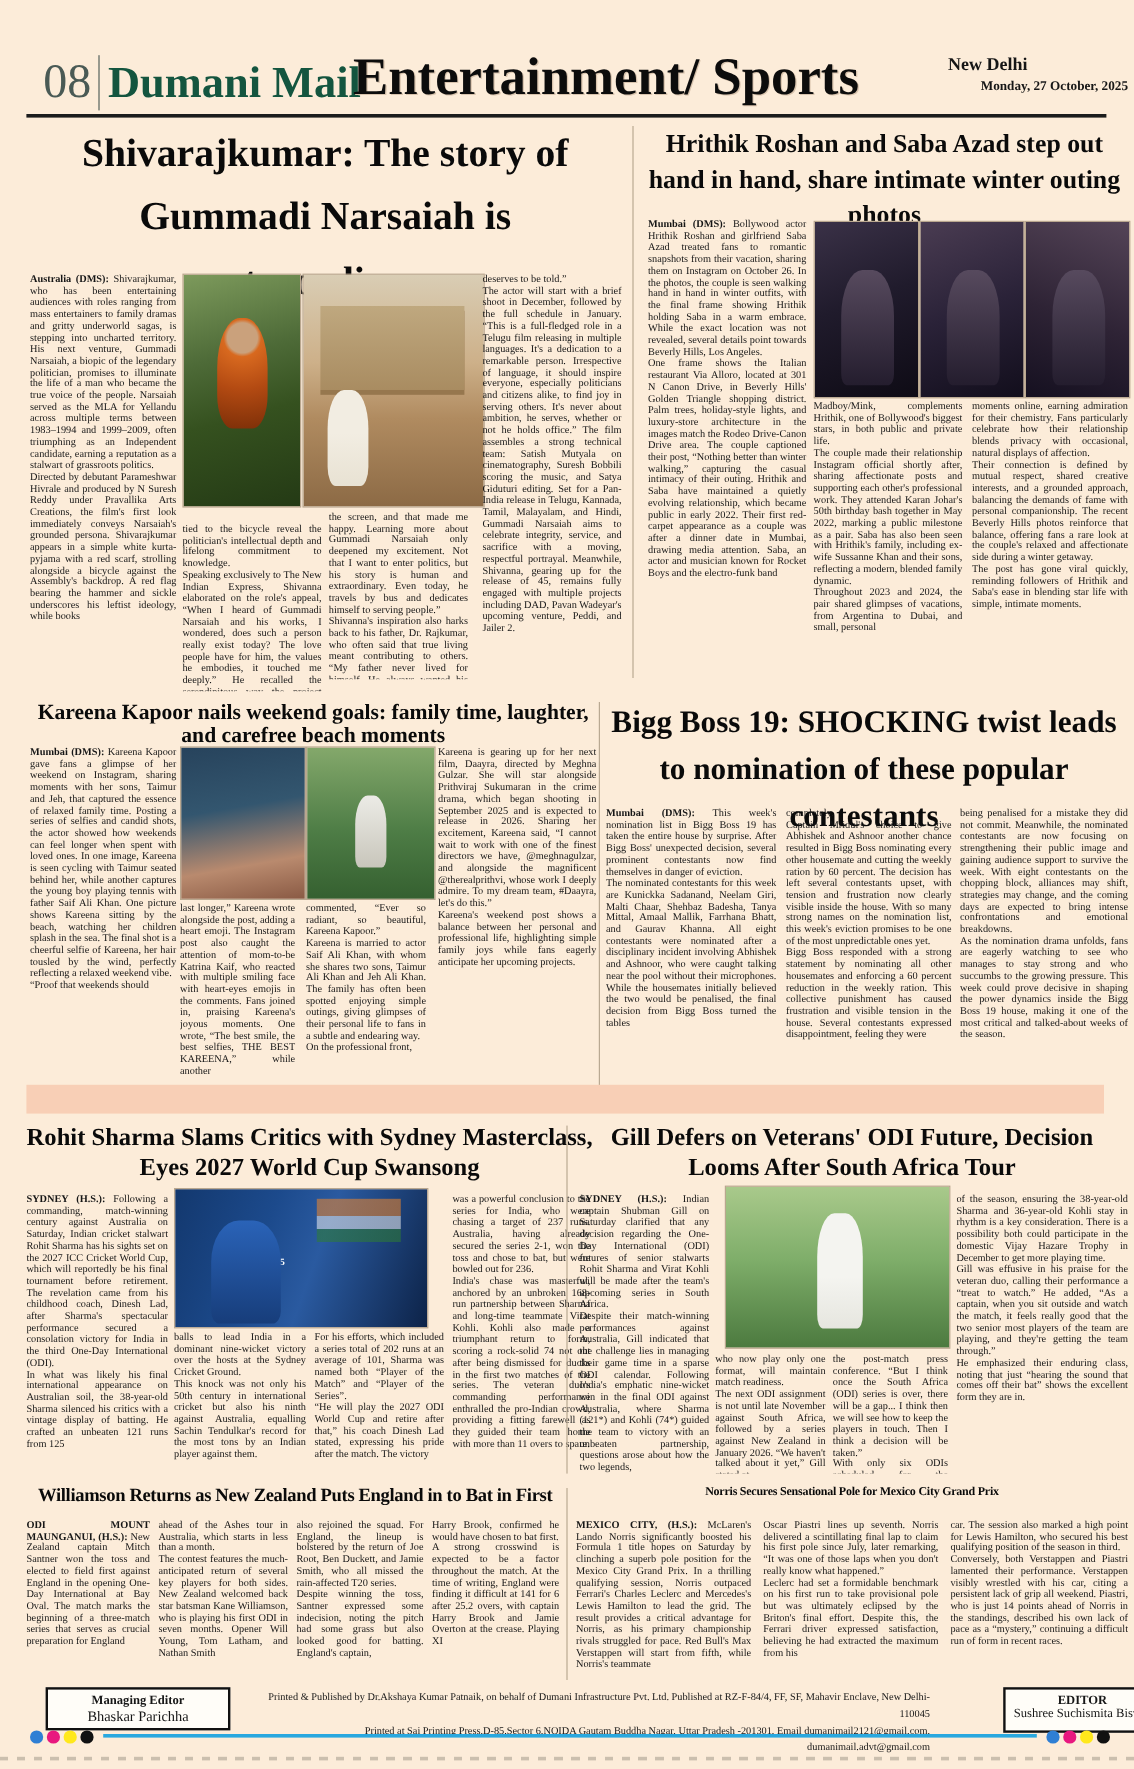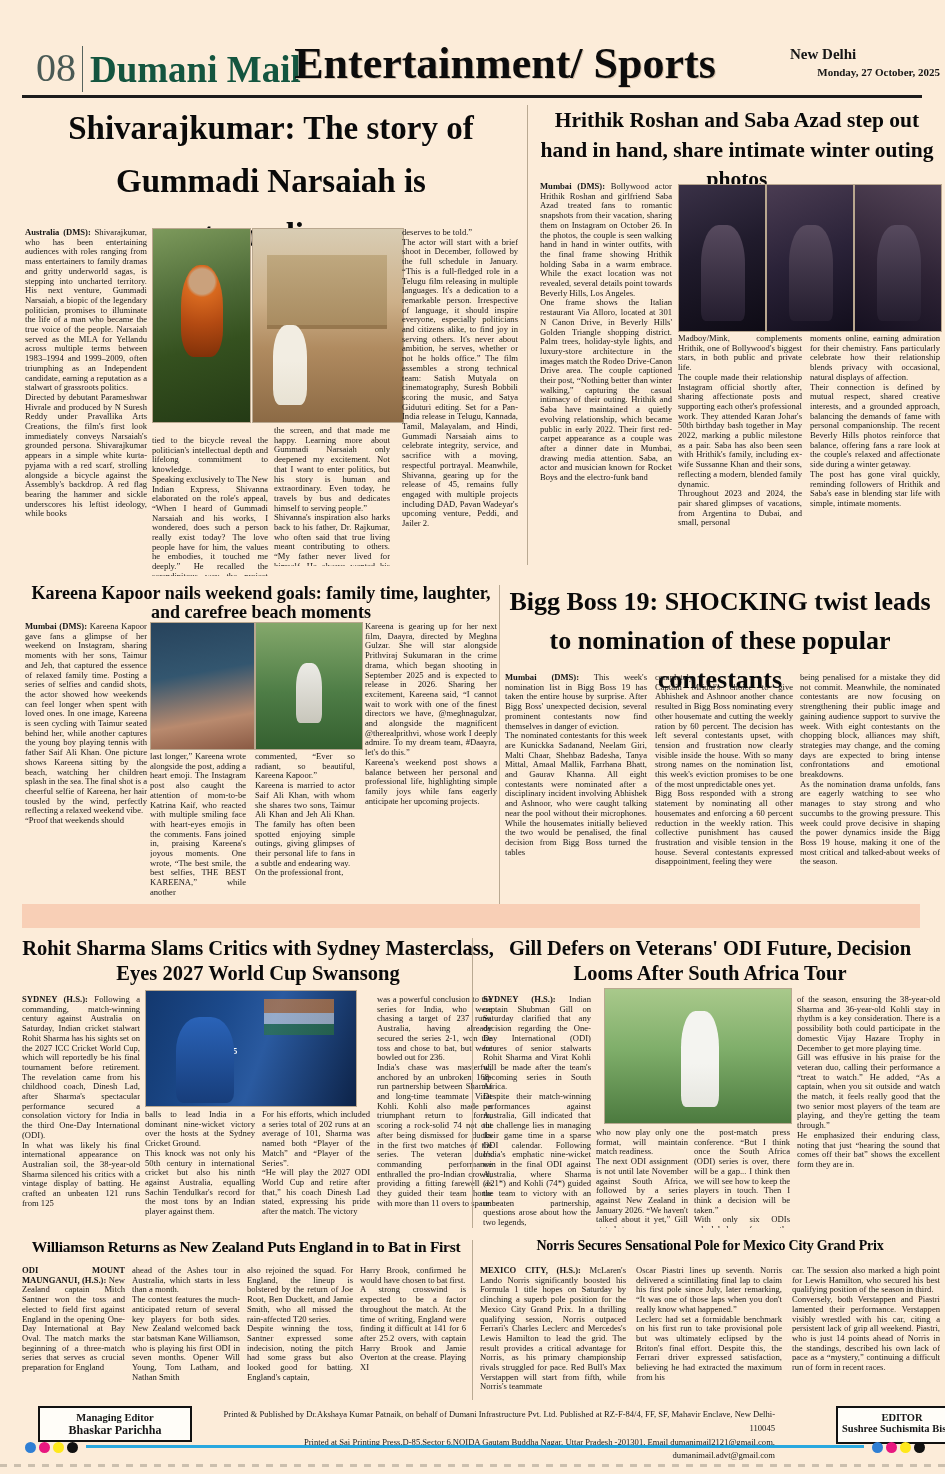--- a/index.html
+++ b/index.html
@@ -16,21 +16,21 @@
   .header-rule{position:absolute;left:22px;top:95px;width:900px;height:3px;background:#1c1c1c}
   
   .hl{position:absolute;font-weight:bold;color:#0a0a0a;text-align:center}
   .hl-shiva{left:22px;top:102px;width:498px;font-size:33px;line-height:1.62}
   .hl-hrithik{left:533px;top:106px;width:408px;font-size:21.5px;line-height:1.38}
   .hl-kareena{left:22px;top:584px;width:478px;font-size:18px;line-height:1.04}
   .hl-bb{left:498px;top:582px;width:444px;font-size:26px;line-height:1.5}
   .hl-rohit{left:22px;top:936px;width:472px;font-size:20.5px;line-height:1.22}
   .hl-gill{left:478px;top:936px;width:464px;font-size:20.5px;line-height:1.22}
   .hl-will{left:20px;top:1238px;width:452px;font-size:15.5px;letter-spacing:-0.3px;white-space:nowrap;overflow:hidden}
-  .hl-norris{left:478px;top:1238px;width:464px;font-size:14px;letter-spacing:-0.2px;white-space:nowrap;overflow:hidden}
+  .hl-norris{left:478px;top:1238px;width:464px;font-size:10px;letter-spacing:-0.2px;white-space:nowrap;overflow:hidden}
   
   .col{position:absolute;font-size:8.6px;line-height:1.13;text-align:justify;overflow:hidden}
   .coltext{white-space:pre-line}
   .dl{font-weight:bold}
   
   .photo{position:absolute;overflow:hidden;border:1px solid #b9a78f}
   .ph-shiva1{left:152px;top:228px;width:97px;height:193px;
      background:linear-gradient(165deg,#7d9a5c 0%,#4e6b38 35%,#35511f 60%,#243a15 100%)}
   .ph-shiva1::after{content:"";position:absolute;left:28px;top:36px;width:42px;height:92px;border-radius:45% 45% 30% 30%;
      background:radial-gradient(circle at 50% 18%,#caa17c 0 16%,#d8691f 20%,#b34a12 55%,#7d2f08 100%)}
@@ -62,21 +62,21 @@
   .ph-gill{left:604px;top:988px;width:186px;height:134px;
      background:linear-gradient(180deg,#a9c98b 0%,#7fae6a 45%,#4c7a3f 100%)}
   .ph-gill::after{content:"";position:absolute;left:76px;top:22px;width:38px;height:96px;border-radius:38% 38% 12% 12%;
      background:linear-gradient(180deg,#f4f4f0 0 55%,#e6e6df 100%)}
   
   .vline{position:absolute;width:1px;background:#b9a992}
   .band{position:absolute;left:22px;width:898px;background:#f8cfb6}
   
   .fbox{position:absolute;background:#fffdf8;border:2px solid #111;text-align:center}
   .fbox .l1{font-size:10.5px;font-weight:bold;margin-top:4px}
-  .fbox .l2{font-size:12px;font-weight:bold}
+  .fbox .l2{font-size:12px;font-weight:normal}
   .imprint{position:absolute;left:215px;top:1408px;width:560px;text-align:right;font-size:8.6px;line-height:1.6}
   .dot{position:absolute;width:11px;height:11px;border-radius:50%}
   .cyan-rule{position:absolute;top:1445px;height:3px;background:#29a8df}
   .regstrip{position:absolute;left:0;top:1464px;width:945px;height:3px;
      background:repeating-linear-gradient(90deg,#cbbfae 0 7px,transparent 7px 14px)}
 </style>
 </head>
 <body>
 
 <div class="pageno">08</div>

